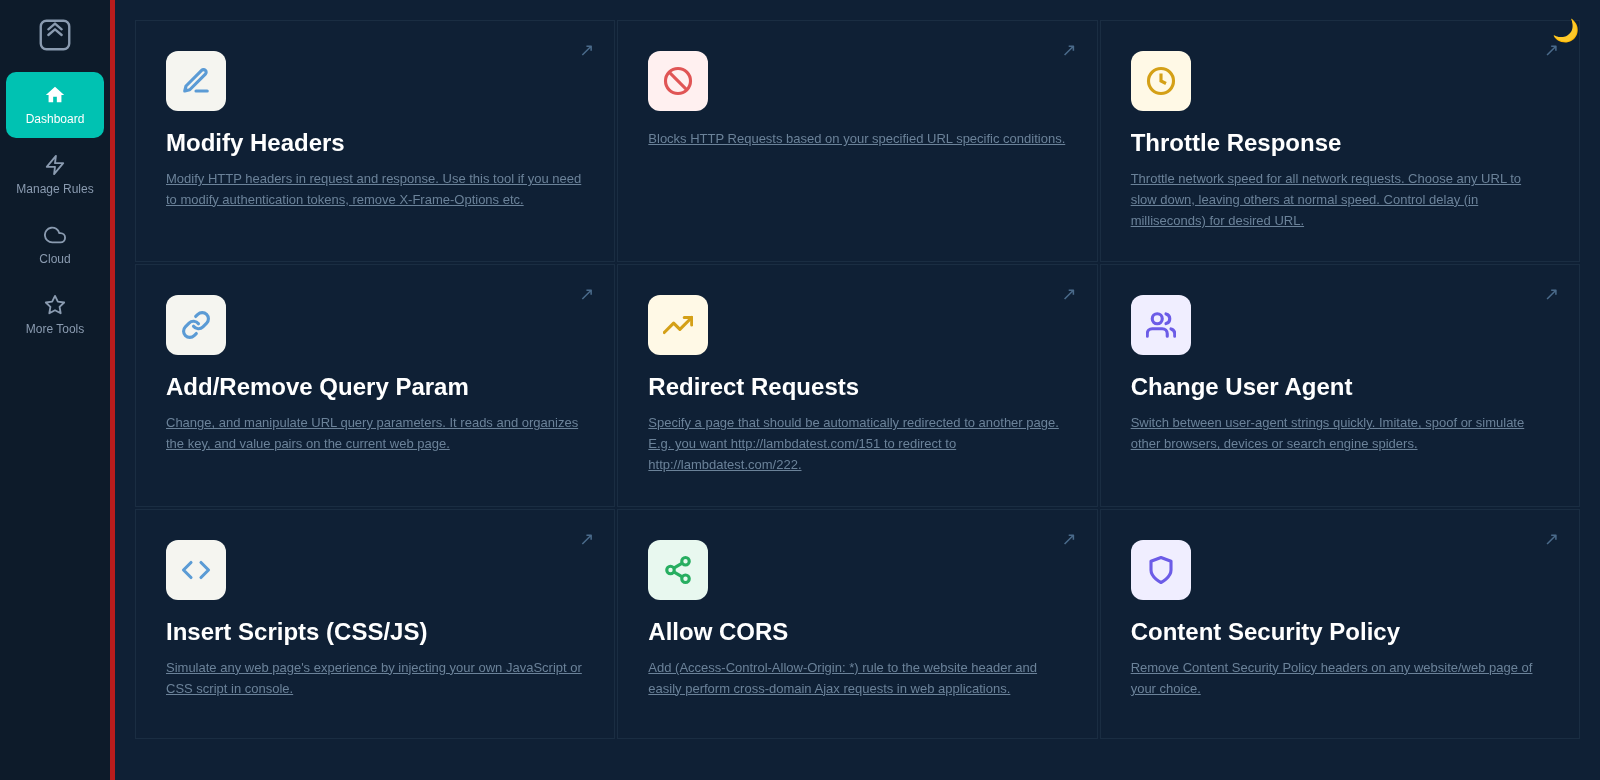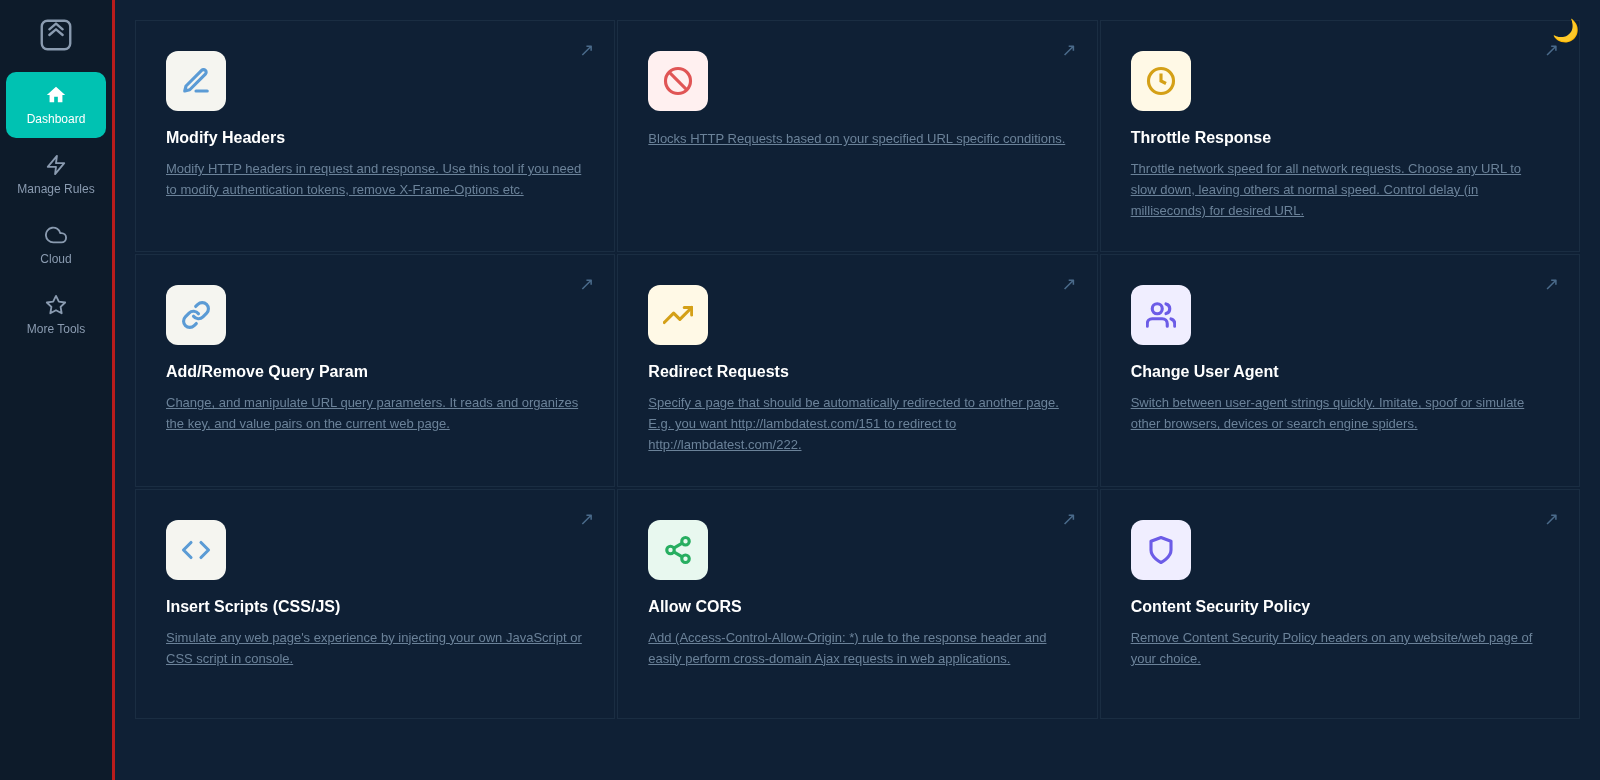--- a/index.html
+++ b/index.html
@@ -16,21 +16,21 @@
 
     
     .sidebar {
       width: 115px;
       min-width: 115px;
       background: #0d1b2a;
       display: flex;
       flex-direction: column;
       align-items: center;
       padding-top: 10px;
-      border-right: 3px solid #b91c1c;
+      border-right: 5px solid #b91c1c;
     }
 
     .sidebar-logo {
       width: 50px;
       height: 50px;
       margin-bottom: 10px;
       display: flex;
       align-items: center;
       justify-content: center;
     }
@@ -123,21 +123,21 @@
     .tool-icon-wrapper.green-bg {
       background: #e8f8ef;
     }
 
     .tool-icon-wrapper svg {
       width: 30px;
       height: 30px;
     }
 
     .tool-title {
-      font-size: 16px;
+      font-size: 24px;
       font-weight: 700;
       color: #ffffff;
       margin-bottom: 12px;
     }
 
     .tool-description {
       font-size: 13px;
       color: #6b8299;
       line-height: 1.6;
       text-decoration: underline;
@@ -289,21 +289,21 @@
       <div class="tool-icon-wrapper green-bg">
         <svg viewBox="0 0 24 24" fill="none" stroke="#27ae60" stroke-width="2.5" xmlns="http://www.w3.org/2000/svg">
           <circle cx="18" cy="5" r="3"></circle>
           <circle cx="6" cy="12" r="3"></circle>
           <circle cx="18" cy="19" r="3"></circle>
           <line x1="8.59" y1="13.51" x2="15.42" y2="17.49"></line>
           <line x1="15.41" y1="6.51" x2="8.59" y2="10.49"></line>
         </svg>
       </div>
       <div class="tool-title">Allow CORS</div>
-      <div class="tool-description">Add (Access-Control-Allow-Origin: *) rule to the response header and easily perform cross-domain Ajax requests in web applications.</div>
+      <div class="tool-description">Add (Access-Control-Allow-Origin: *) rule to the website header and easily perform cross-domain Ajax requests in web applications.</div>
     </div>
 
     <div class="tool-card">
       <div class="tool-card-arrow">↗</div>
       <div class="tool-icon-wrapper purple-bg">
         <svg viewBox="0 0 24 24" fill="none" stroke="#6c5ce7" stroke-width="2.5" xmlns="http://www.w3.org/2000/svg">
           <path d="M12 22s8-4 8-10V5l-8-3-8 3v7c0 6 8 10 8 10z" stroke-linecap="round" stroke-linejoin="round"></path>
         </svg>
       </div>
       <div class="tool-title">Content Security Policy</div>

